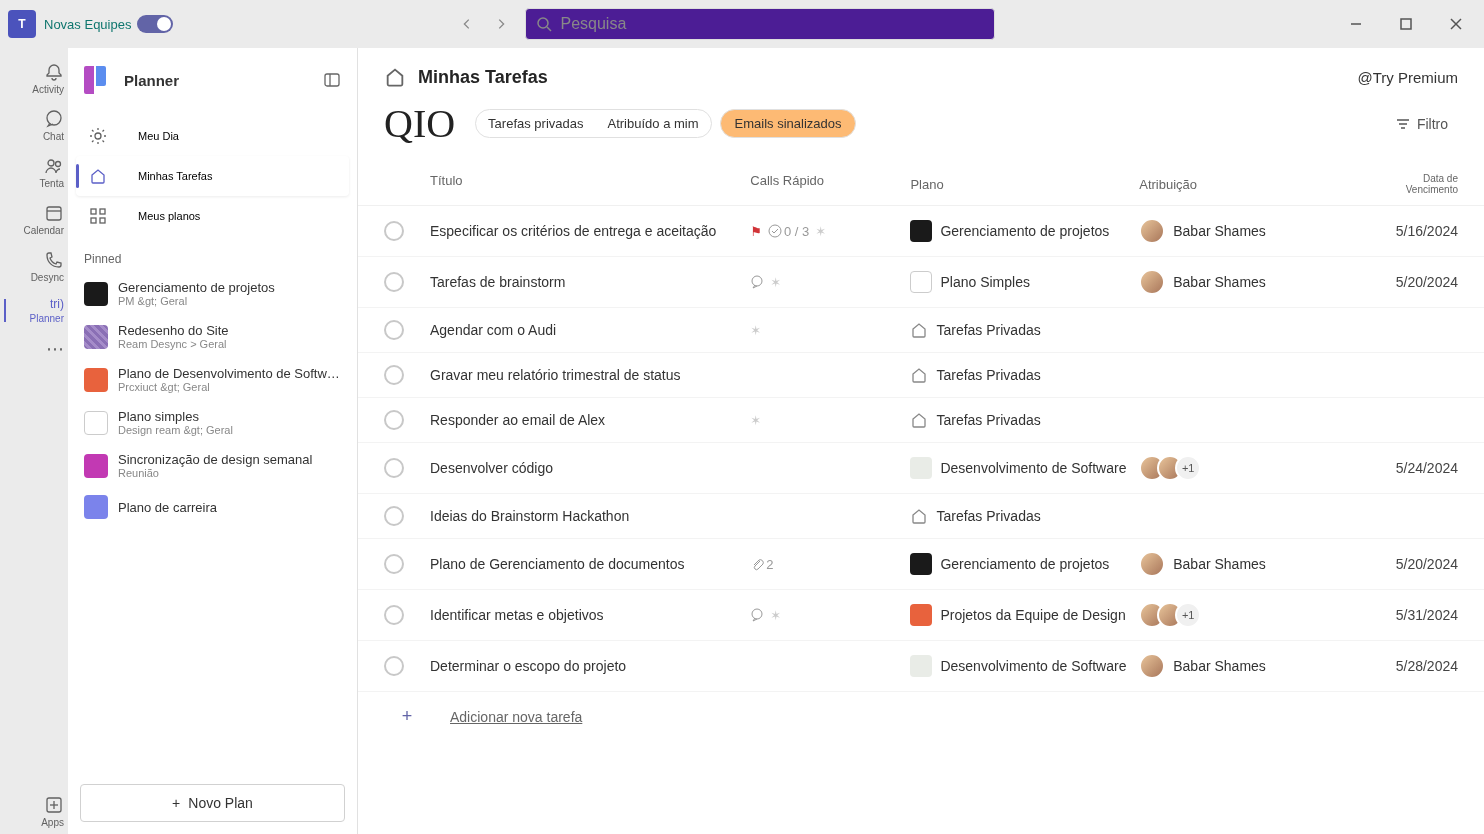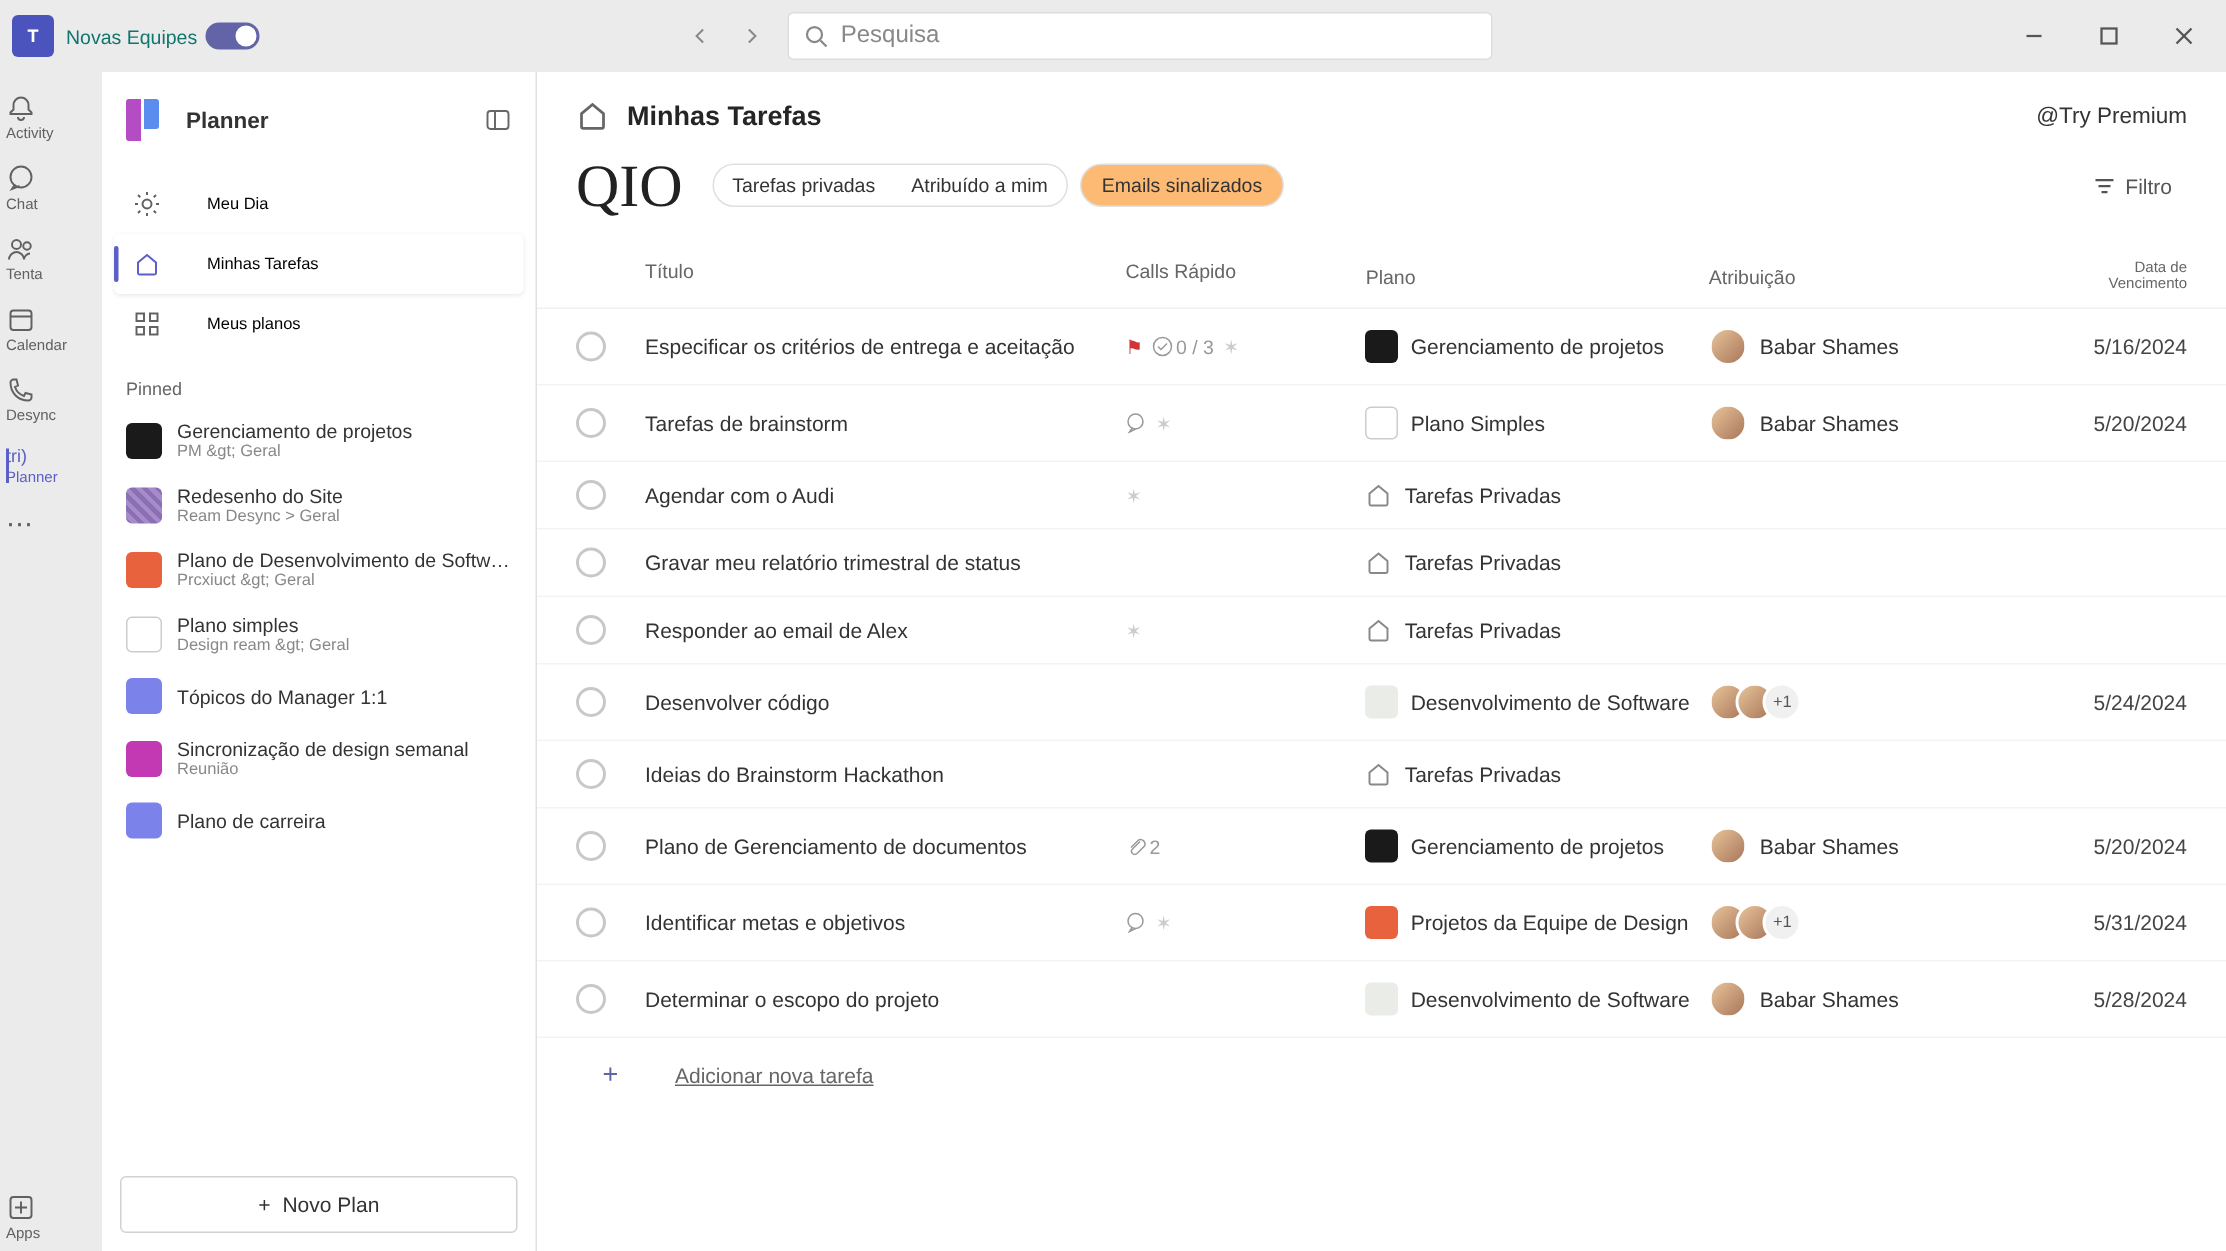--- a/index.html
+++ b/index.html
@@ -5,30 +5,30 @@
 * { box-sizing: border-box; margin: 0; padding: 0; font-family: 'Segoe UI', Arial, sans-serif; }
 body { width: 1484px; height: 834px; background: #f0f0f0; overflow: hidden; display: flex; flex-direction: column; }
 
 .titlebar { height: 48px; background: #ebebeb; display: flex; align-items: center; padding: 0 8px; }
 .app-logo { width: 28px; height: 28px; background: #4b53bc; border-radius: 4px; margin-right: 8px; display:flex; align-items:center; justify-content:center; color:#fff; font-size:12px; font-weight:bold; }
 .teams-toggle-label { font-size: 13px; color: #0f766e; margin-right: 6px; }
 .toggle { width: 36px; height: 18px; background: #6264a7; border-radius: 9px; position: relative; }
 .toggle::after { content:''; position:absolute; right:2px; top:2px; width:14px; height:14px; background:#fff; border-radius:50%; }
 .nav-arrows { display:flex; gap:6px; margin-left: 280px; margin-right:10px; }
 .nav-arrow { width:28px; height:28px; display:flex; align-items:center; justify-content:center; color:#888; cursor:pointer; border-radius:4px; }
-.searchbox { flex:0 0 470px; height:32px; background:#ffffff; border:1px solid #ddd; border-radius:4px; display:flex; align-items:center; padding:0 10px; color:#888; }
+.searchbox { flex:0 0 470px; height:32px; background:#4c1d95; border:1px solid #ddd; border-radius:4px; display:flex; align-items:center; padding:0 10px; color:#888; }
 .searchbox svg { margin-right:8px; }
 .titlebar-spacer { flex:1; }
 .window-controls { display:flex; gap:10px; }
 .window-btn { width:40px; height:32px; display:flex; align-items:center; justify-content:center; color:#555; cursor:pointer; }
 
 .main { flex:1; display:flex; min-height:0; }
 
 .rail { width:68px; background:#ebebeb; display:flex; flex-direction:column; align-items:center; padding-top:8px; gap:2px; }
-.rail-item { width:60px; padding:6px 0; display:flex; flex-direction:column; align-items:flex-start; color:#616161; font-size:10px; cursor:pointer; border-radius:4px; position:relative; }
+.rail-item { width:60px; padding:6px 0; display:flex; flex-direction:column; align-items:flex-end; color:#616161; font-size:10px; cursor:pointer; border-radius:4px; position:relative; }
 .rail-item.active { color:#5b5fc7; }
 .rail-item.active::before { content:''; position:absolute; left:0; top:8px; bottom:8px; width:2px; background:#5b5fc7; }
 .rail-icon { font-size:18px; margin-bottom:2px; }
 .rail-item .label { font-size:10px; }
 .rail-planner-badge { font-size:12px; font-weight:normal; margin-bottom:2px; }
 .rail-spacer { flex:1; }
 
 .sidebar { width:290px; background:#fff; border-right:1px solid #e1e1e1; display:flex; flex-direction:column; }
 .sidebar-header { display:flex; align-items:center; padding:18px 16px; gap:12px; }
 .planner-logo { width:28px; height:28px; display:flex; }
@@ -286,26 +286,20 @@
           </div>
         </div>
         <div class="pin-item">
           <div class="pin-icon" style="background: rgb(255, 255, 255); border: 1px solid rgb(204, 204, 204);"></div>
           <div class="pin-text">
             <div class="pin-title">Plano simples</div>
             <div class="pin-sub">Design ream &amp;gt; Geral</div>
           </div>
         </div>
         <div class="pin-item">
-          <div class="pin-icon" style="background: rgb(123, 131, 235);"></div>
-          <div class="pin-text">
-            <div class="pin-title">Tópicos do Manager 1:1</div>
-          </div>
-        </div>
-        <div class="pin-item">
           <div class="pin-icon" style="background: rgb(194, 57, 179);"></div>
           <div class="pin-text">
             <div class="pin-title">Sincronização de design semanal</div>
             <div class="pin-sub">Reunião</div>
           </div>
         </div>
         <div class="pin-item">
           <div class="pin-icon" style="background: rgb(123, 131, 235);"></div>
           <div class="pin-text">
             <div class="pin-title">Plano de carreira</div>

